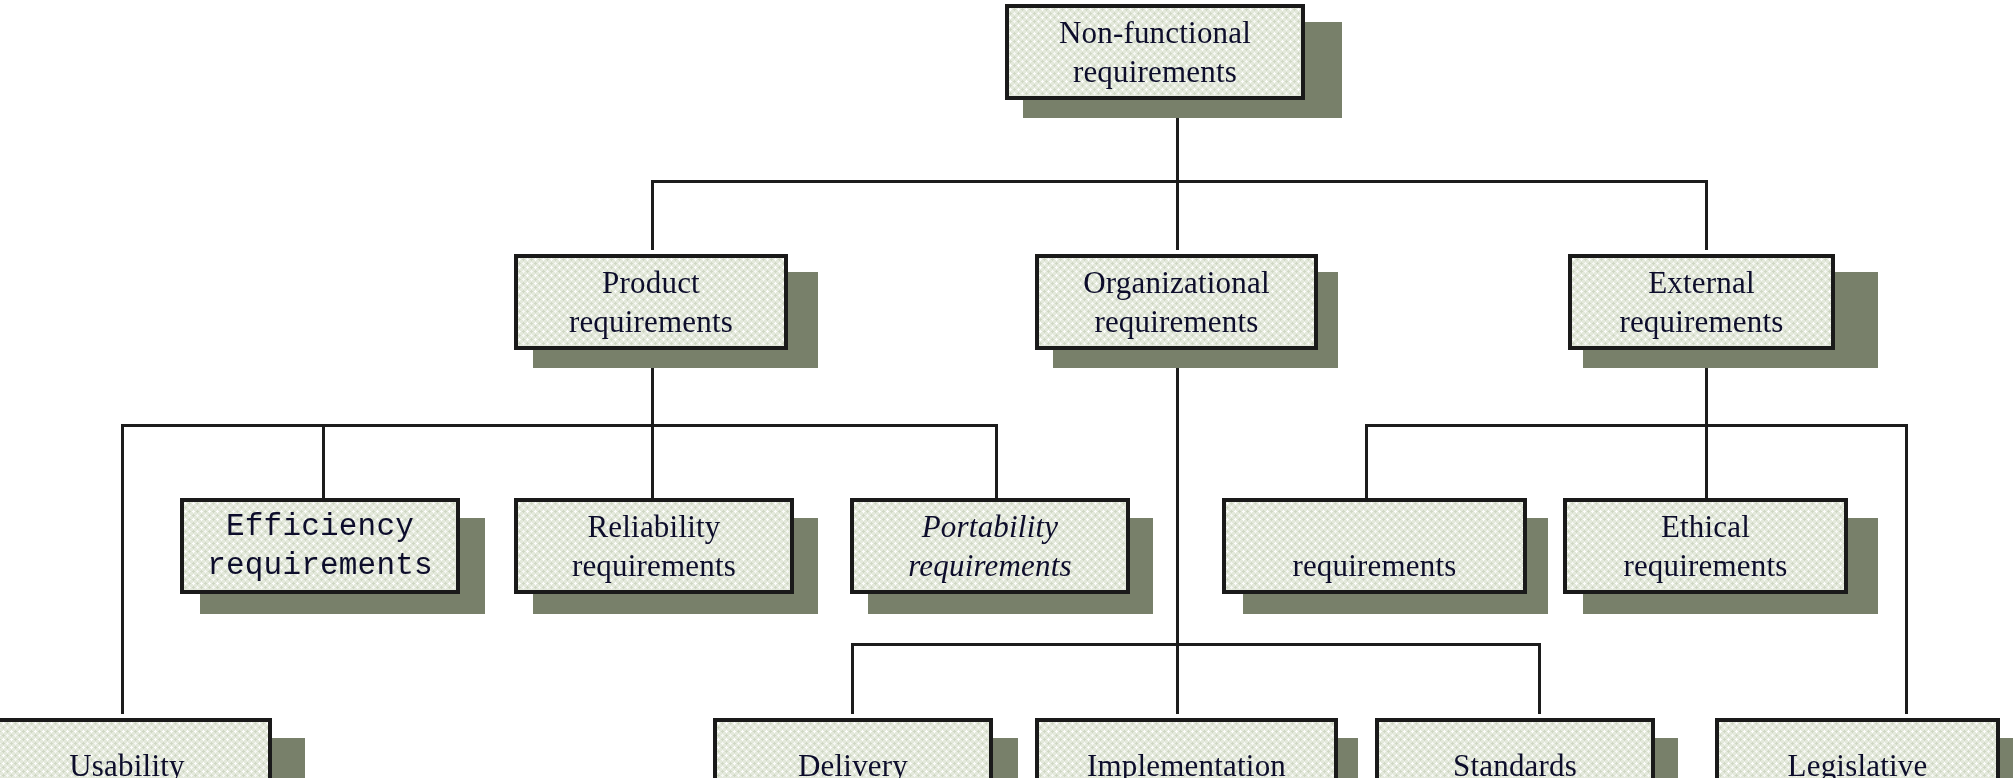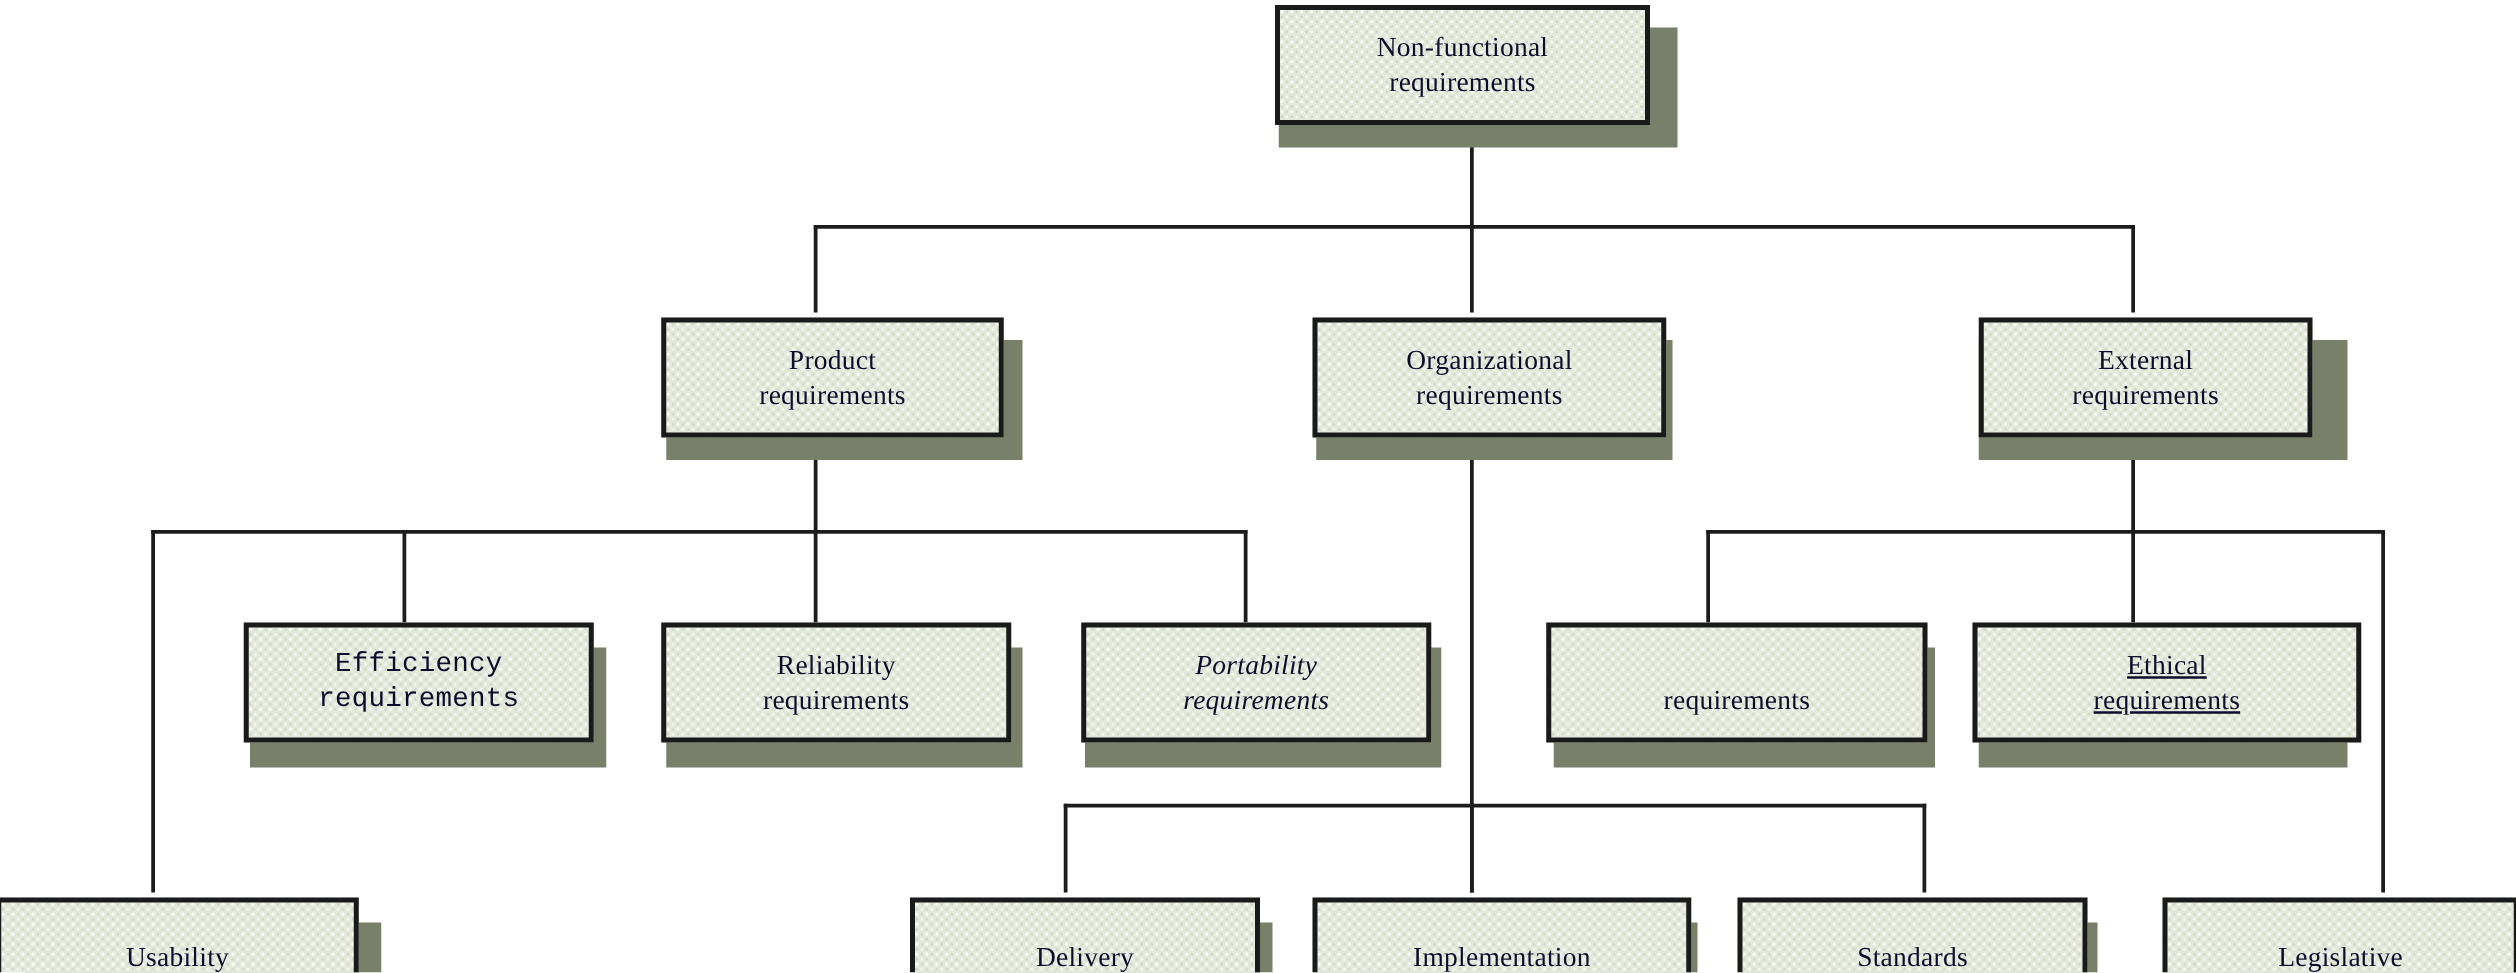--- a/index.html
+++ b/index.html
@@ -35,25 +35,24 @@
       radial-gradient(circle at 1.5px 1.5px, rgba(255,255,255,0.95) 1.1px, rgba(255,255,255,0) 1.4px),
       radial-gradient(circle at 5.5px 5.5px, rgba(255,255,255,0.75) 1.0px, rgba(255,255,255,0) 1.3px),
       radial-gradient(circle at 5.5px 1.5px, rgba(176,188,160,0.40) 1.0px, rgba(176,188,160,0) 1.3px),
       radial-gradient(circle at 1.5px 5.5px, rgba(176,188,160,0.40) 1.0px, rgba(176,188,160,0) 1.3px);
     background-size: 8px 8px, 8px 8px, 8px 8px, 8px 8px;
     display: flex;
     align-items: center;
     justify-content: center;
     text-align: center;
     color: #0d0d2b;
-    font-size: 22px;
+    font-size: 31px;
     line-height: 1.26;
     letter-spacing: 0.2px;
     z-index: 5;
-    margin-left: 15px;
   }
   .node .label { display: block; padding: 0 8px; }
 
   
   .shadow {
     position: absolute;
     background: #78806a;
     z-index: 2;
   }
 </style>
@@ -127,21 +126,21 @@
   </div>
 
   <div class="node" style="left:850px; top:498px; width:280px; height:96px;font-style:italic;">
     <span class="label"><span>Portability</span><br><span>requirements</span></span>
   </div>
 
   <div class="node" style="left:1222px; top:498px; width:305px; height:96px;">
     <span class="label"><br><span>requirements</span></span>
   </div>
 
-  <div class="node" style="left:1563px; top:498px; width:311px; height:96px;text-decoration:underline;">
+  <div class="node" style="left:1563px; top:498px; width:285px; height:96px;">
     <span class="label"><span>Ethical</span><br><span>requirements</span></span>
   </div>
 
   <div class="node" style="left:-18px; top:718px; width:290px; height:96px;">
     <span class="label">Usability</span>
   </div>
 
   <div class="node" style="left:713px; top:718px; width:280px; height:96px;">
     <span class="label">Delivery</span>
   </div>

